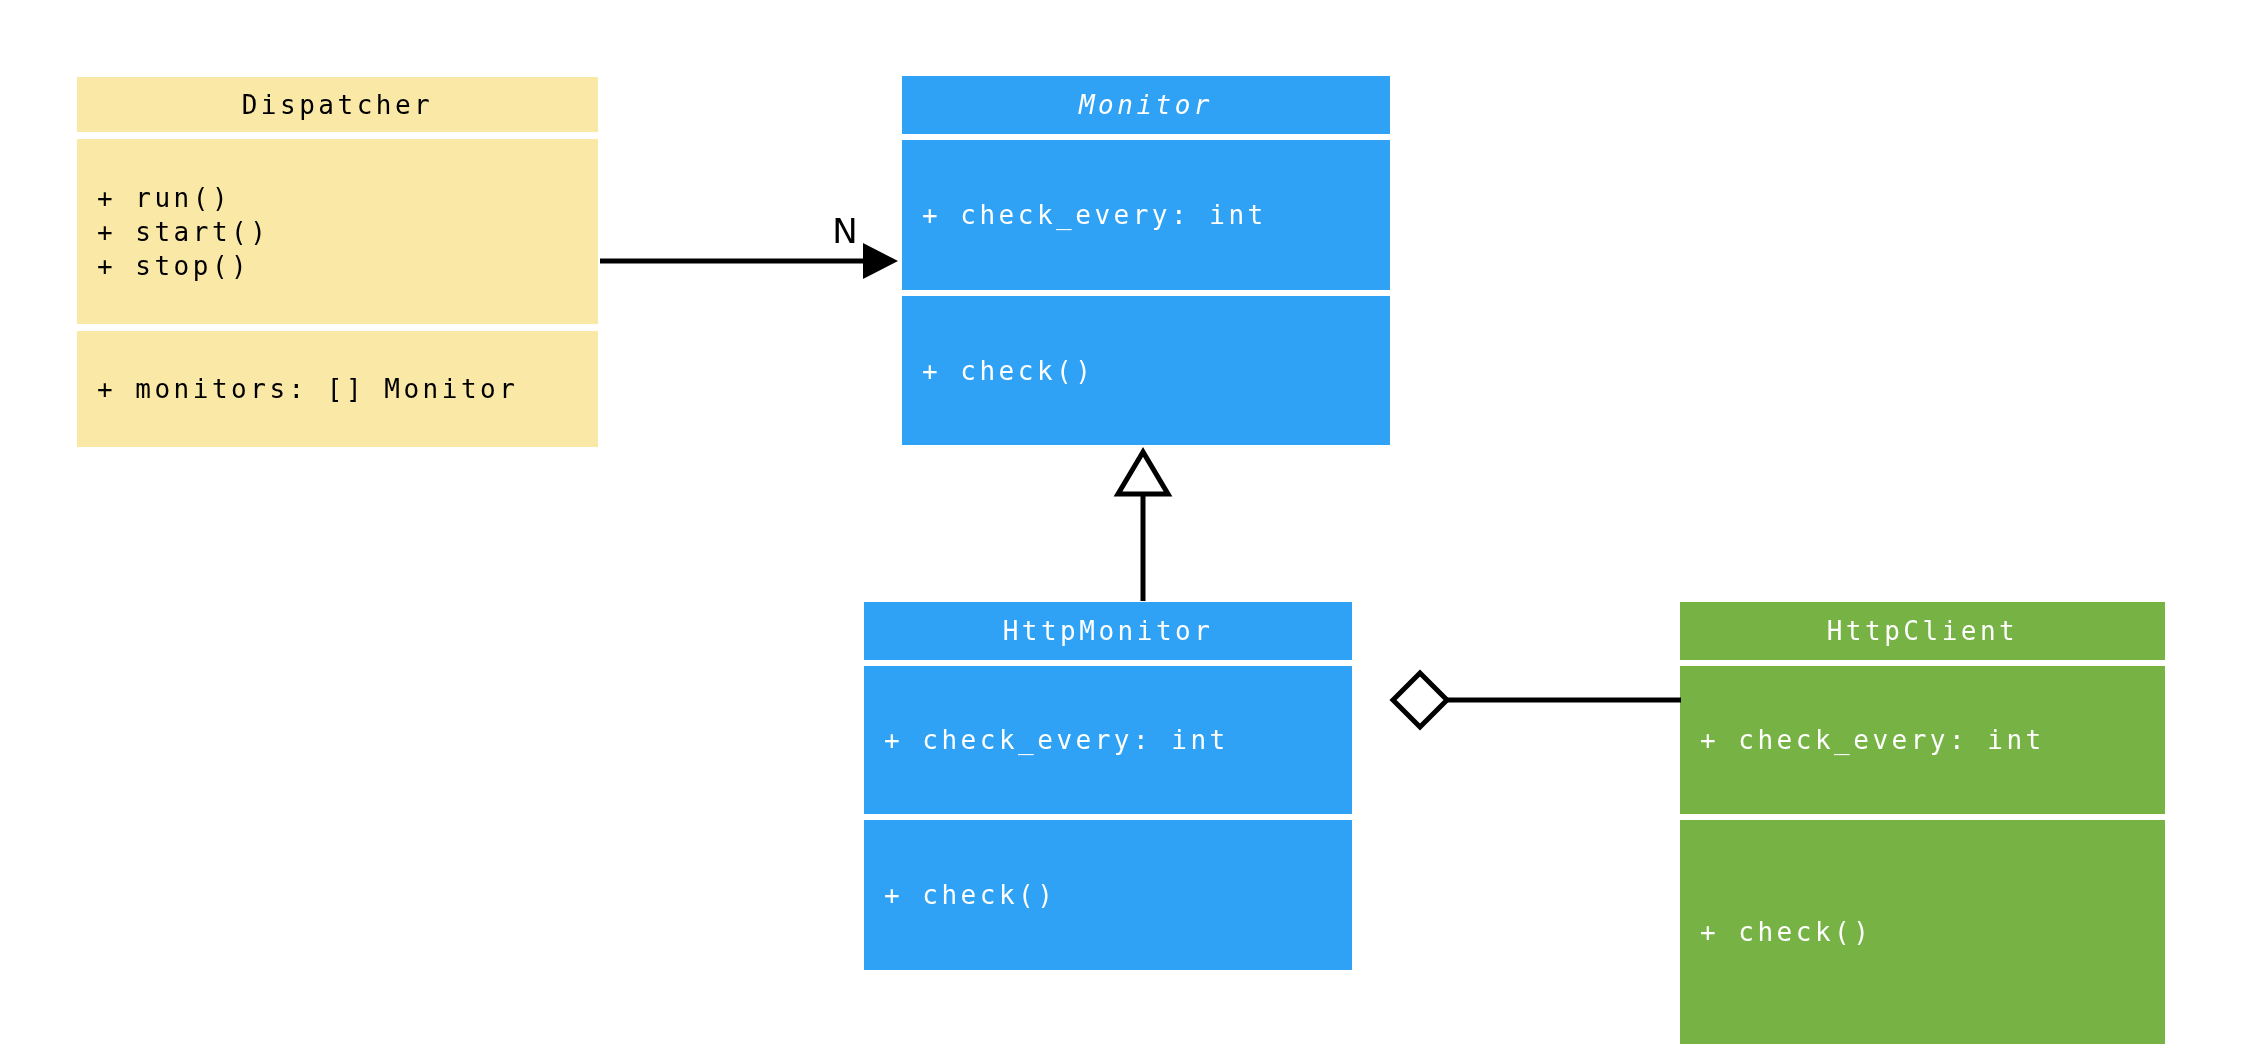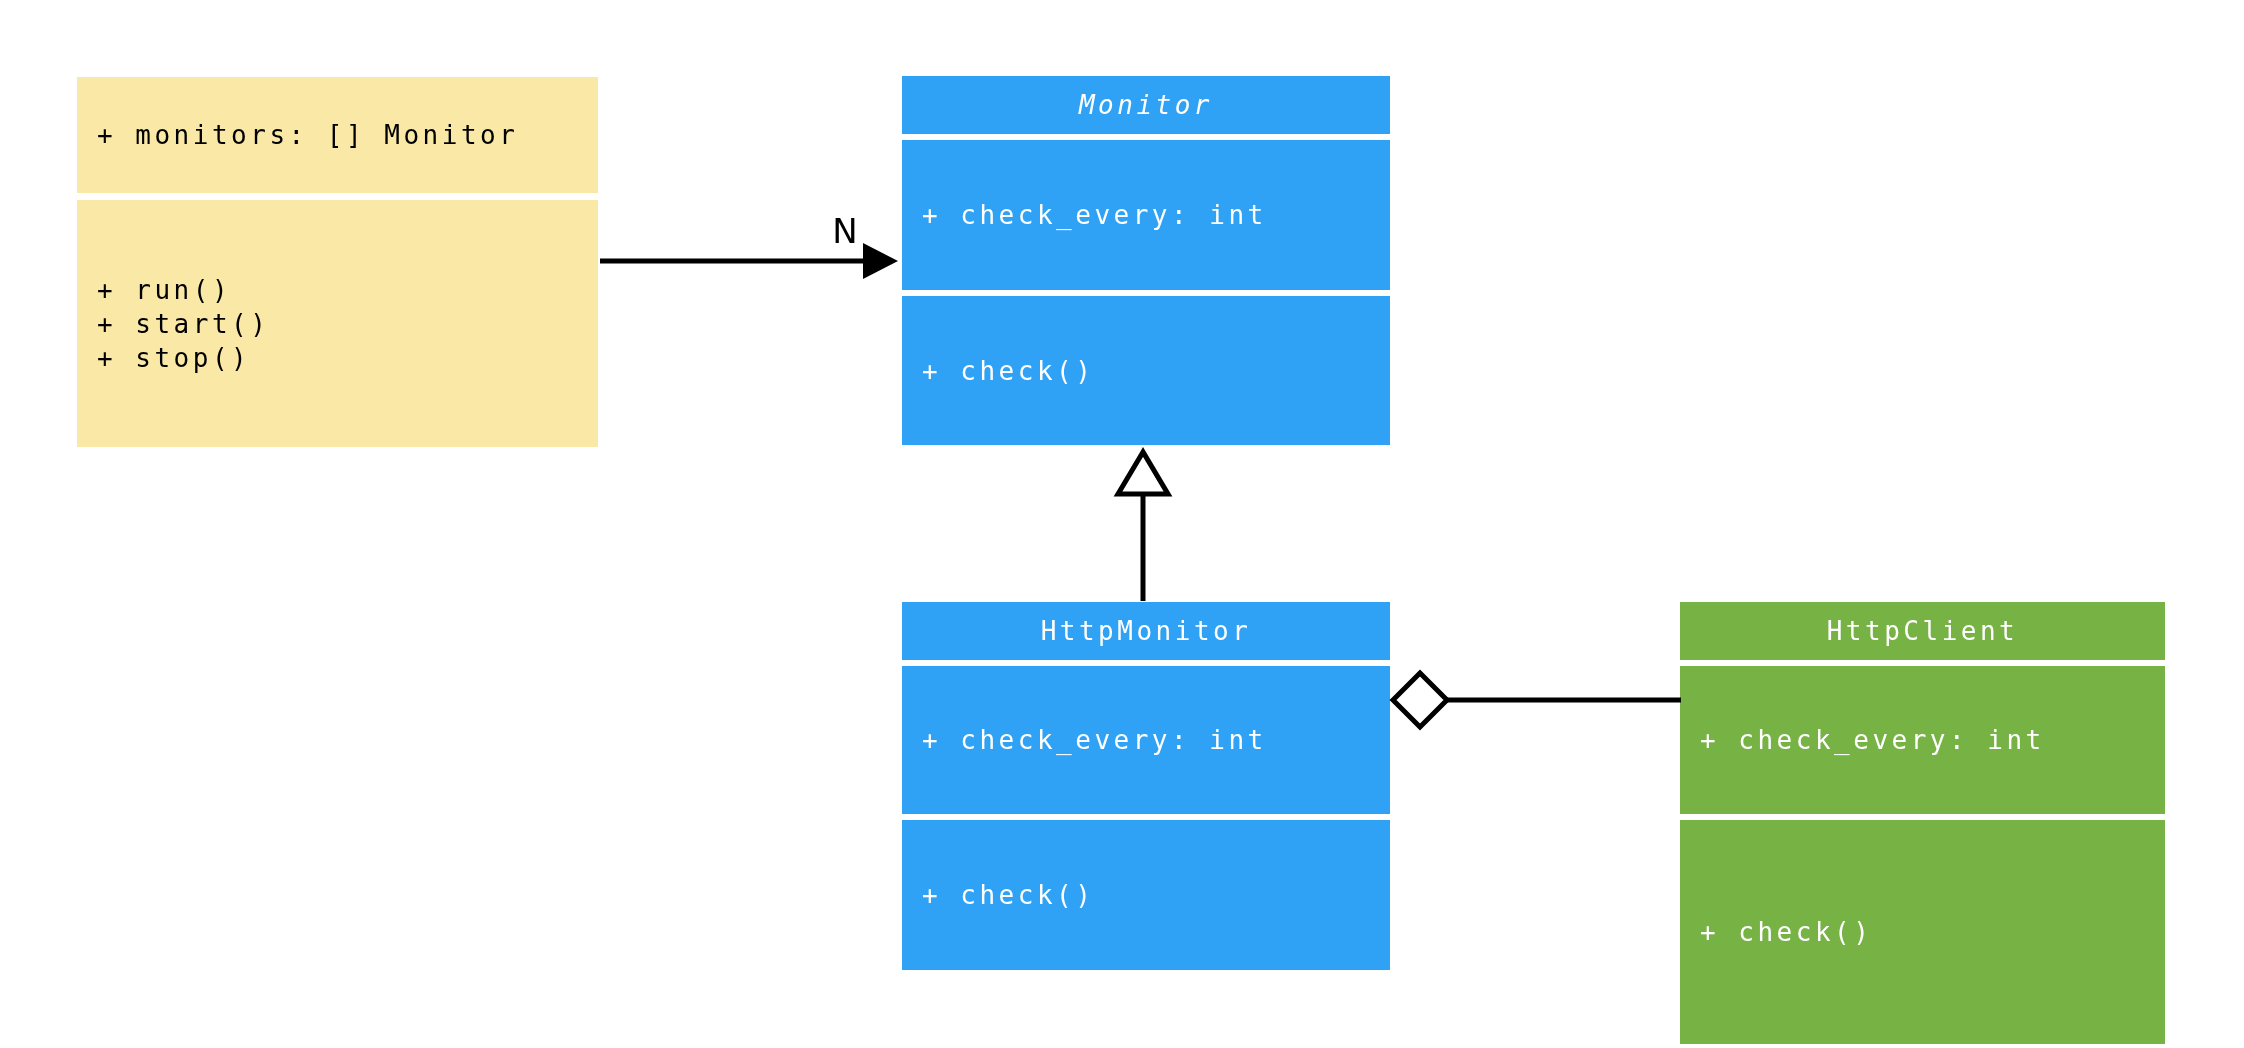--- a/index.html
+++ b/index.html
@@ -52,21 +52,21 @@
   .u-methods { flex: 1 1 auto; }
 
   #dispatcher  { left: 77px;   top: 77px;  width: 521px; height: 370px; gap: 7px; }
   #dispatcher  .u-title { height: 55px; }
   #dispatcher  .u-attrs { height: 116px; }
 
   #monitor     { left: 902px;  top: 76px;  width: 488px; height: 369px; gap: 6px; }
   #monitor     .u-title { height: 58px; text-align: center; }
   #monitor     .u-attrs { height: 150px; }
 
-  #httpmonitor { left: 902px;  top: 602px; width: 488px; height: 368px; gap: 6px; }
+  #httpmonitor { left: 864px;  top: 602px; width: 488px; height: 368px; gap: 6px; }
   #httpmonitor .u-title { height: 58px; }
   #httpmonitor .u-attrs { height: 148px; }
 
   #httpclient  { left: 1680px; top: 602px; width: 485px; height: 442px; gap: 6px; }
   #httpclient  .u-title { height: 58px; }
   #httpclient  .u-attrs { height: 148px; }
 
   
   svg.connectors {
     position: absolute;
@@ -85,27 +85,28 @@
     fill: #000000;
     text-anchor: middle;
   }
 </style>
 </head>
 <body>
 
 <div class="canvas">
 
   <div class="uml-class" id="dispatcher" style="--fill: #FAE8A6; --ink: #000000;">
-    <div class="u-sec u-attrs">
-      <div>+ monitors: [] Monitor</div>
-    </div>
+    <div class="u-title">Dispatcher</div>
     <div class="u-sec u-methods">
       <div>+ run()</div>
       <div>+ start()</div>
       <div>+ stop()</div>
+    </div>
+    <div class="u-sec u-attrs">
+      <div>+ monitors: [] Monitor</div>
     </div>
   </div>
 
   <div class="uml-class" id="monitor" style="--fill: #2FA2F5; --ink: #FFFFFF;">
     <div class="u-title abstract">Monitor</div>
     <div class="u-sec u-attrs">
       <div>+ check_every: int</div>
     </div>
     <div class="u-sec u-methods">
       <div>+ check()</div>

